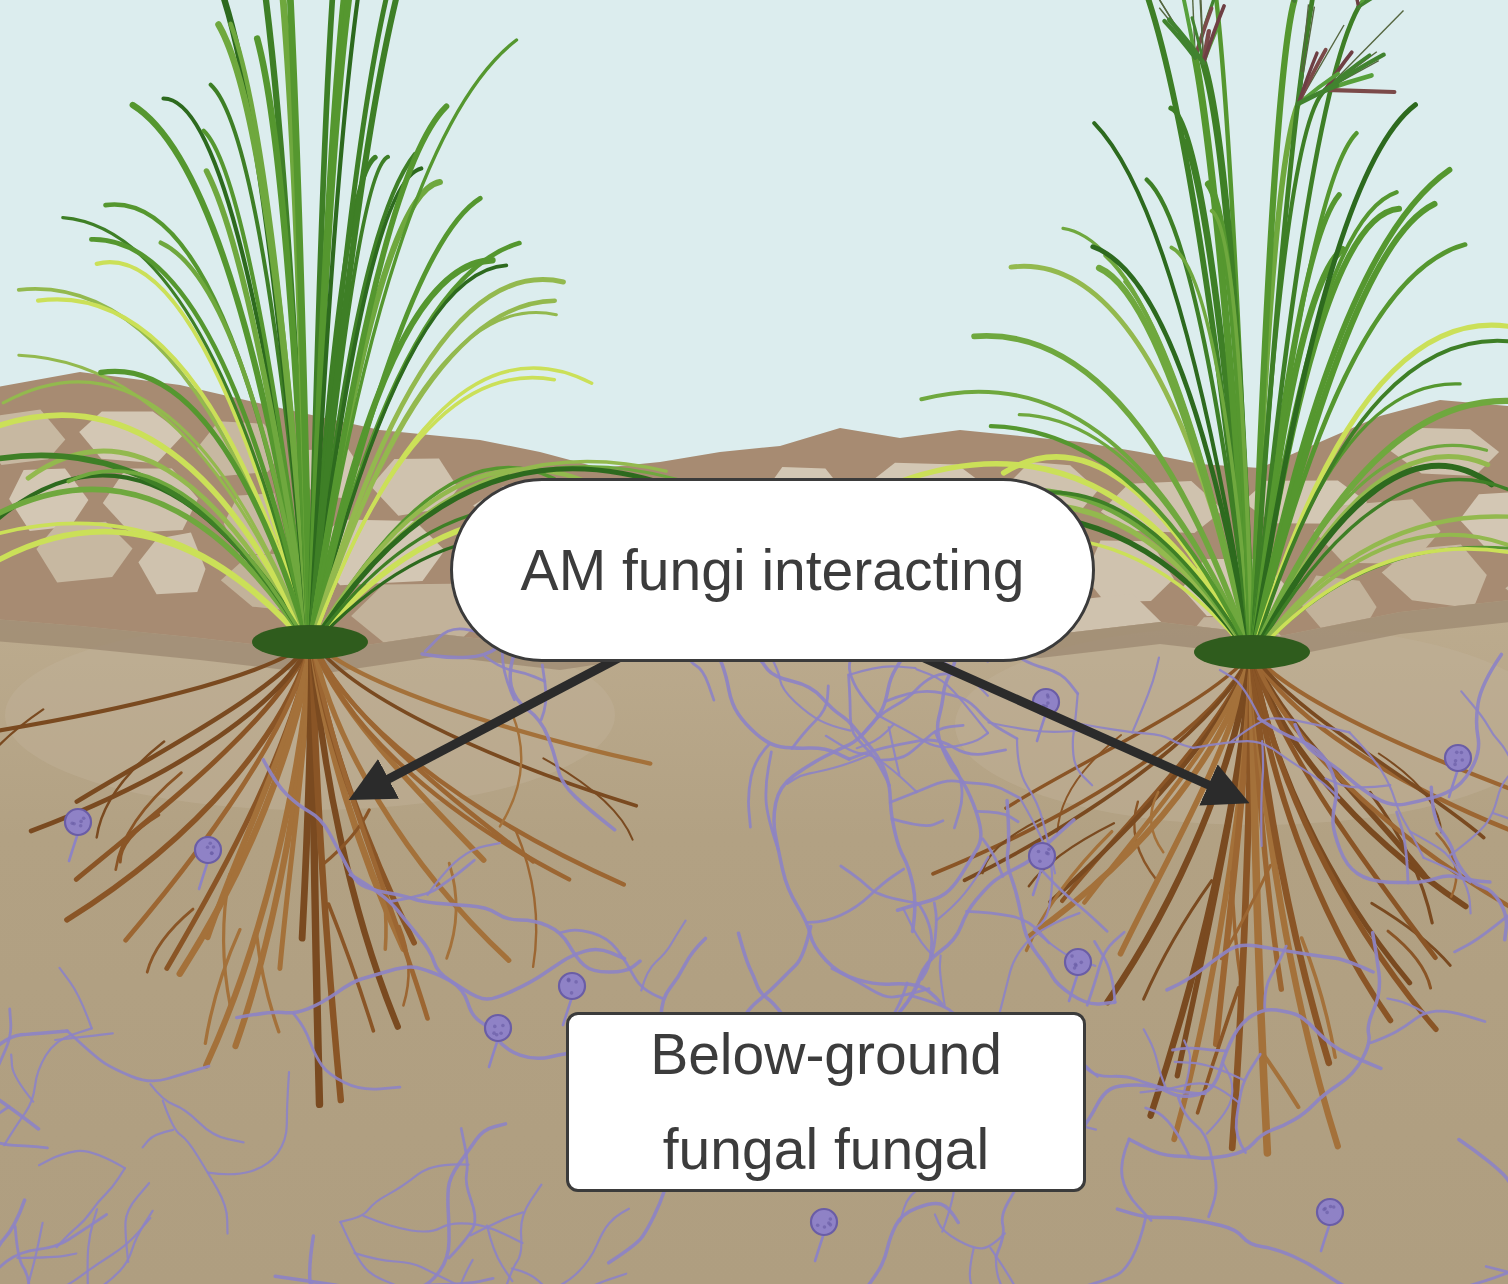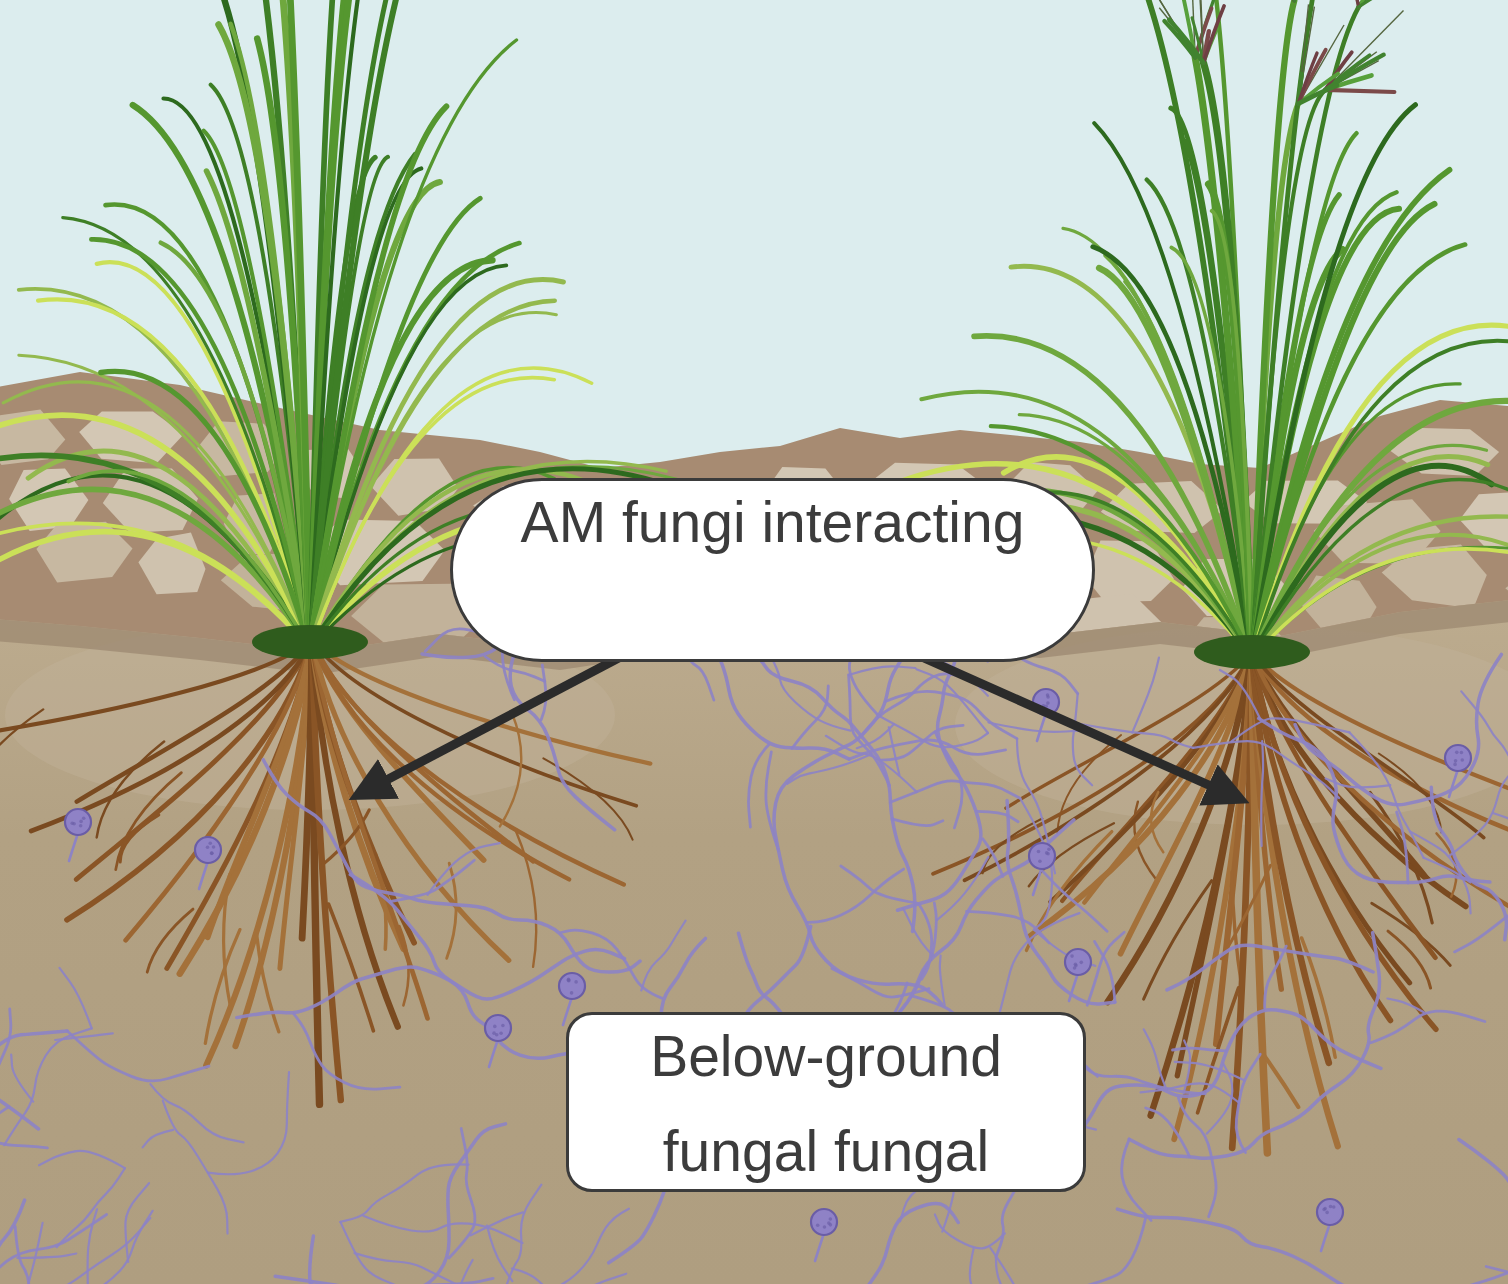--- a/index.html
+++ b/index.html
@@ -8,35 +8,35 @@
     width:1508px;height:1284px;
     overflow:hidden;
     font-family:"Liberation Sans",sans-serif;
   }
   #scene-svg{position:absolute;left:0;top:0;width:1508px;height:1284px;display:block;}
   .label{
     position:absolute;
     background:var(--label-bg,#fff);
     border:3px solid var(--label-border,#3b3b3b);
     color:var(--label-text,#3c3c3c);
-    display:flex;flex-direction:column;align-items:center;
+    display:flex;flex-direction:column;justify-content:center;align-items:center;
     text-align:center;
     z-index:5;
     box-sizing:border-box;
     font-weight:400;
   }
   .label span{display:block;white-space:nowrap;}
   .label-am-fungi{
     left:450px;top:478px;width:645px;height:184px;
     border-radius:95px;
     font-size:57px;line-height:83px;
   }
   .label-fungal-network{
     left:566px;top:1012px;width:520px;height:180px;
-    border-radius:26px;
+    border-radius:12px;
     font-size:57px;line-height:83px;gap:12px;
   }
 </style>
 </head>
 <body>
 
 <div class="scene">
 
   <svg id="scene-svg" viewBox="0 0 1508 1284">
     <defs id="scene-defs">

